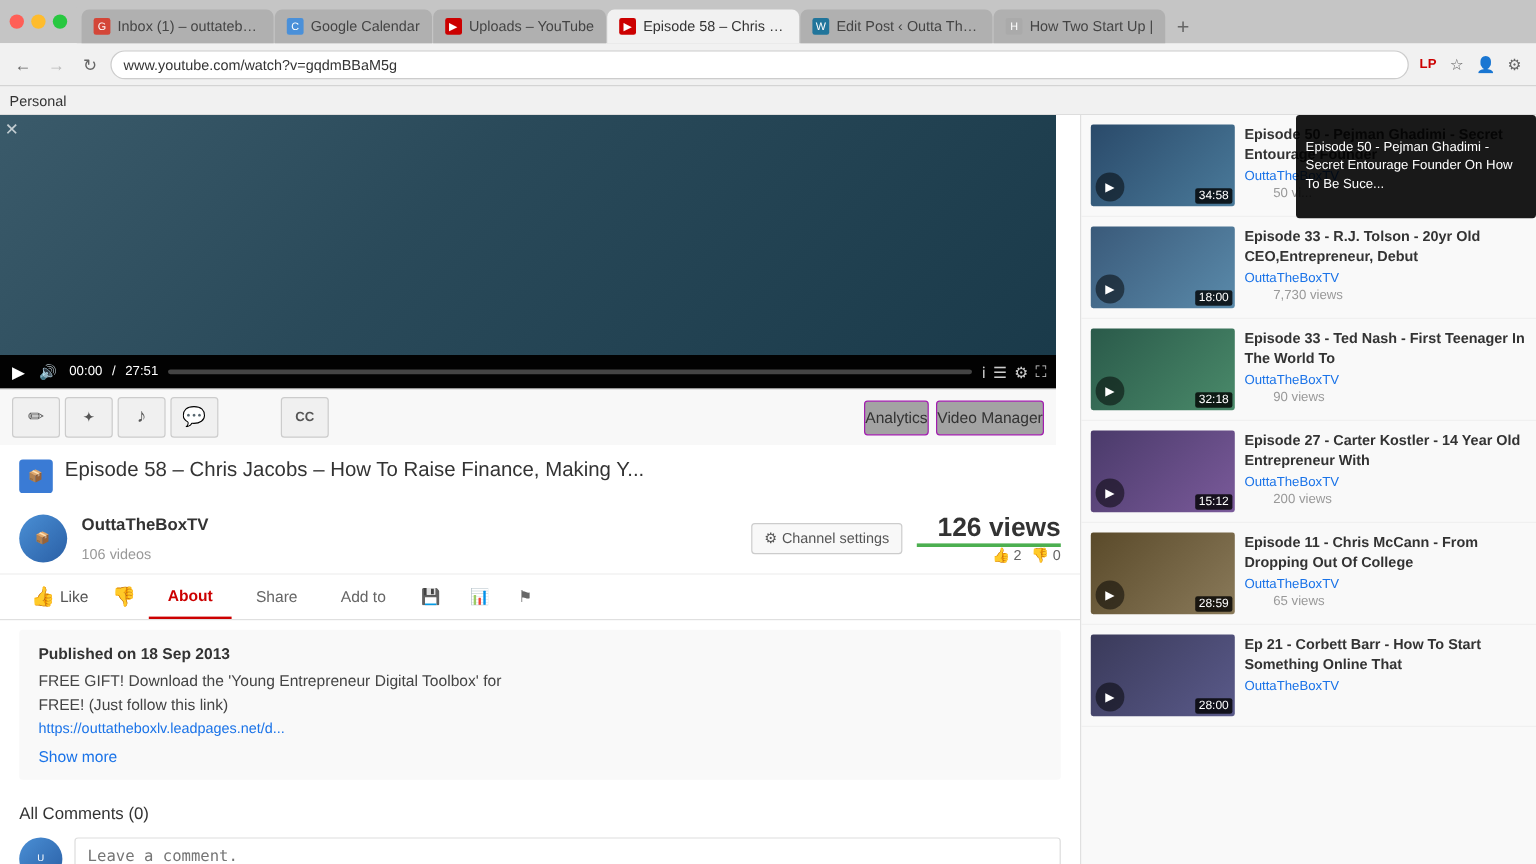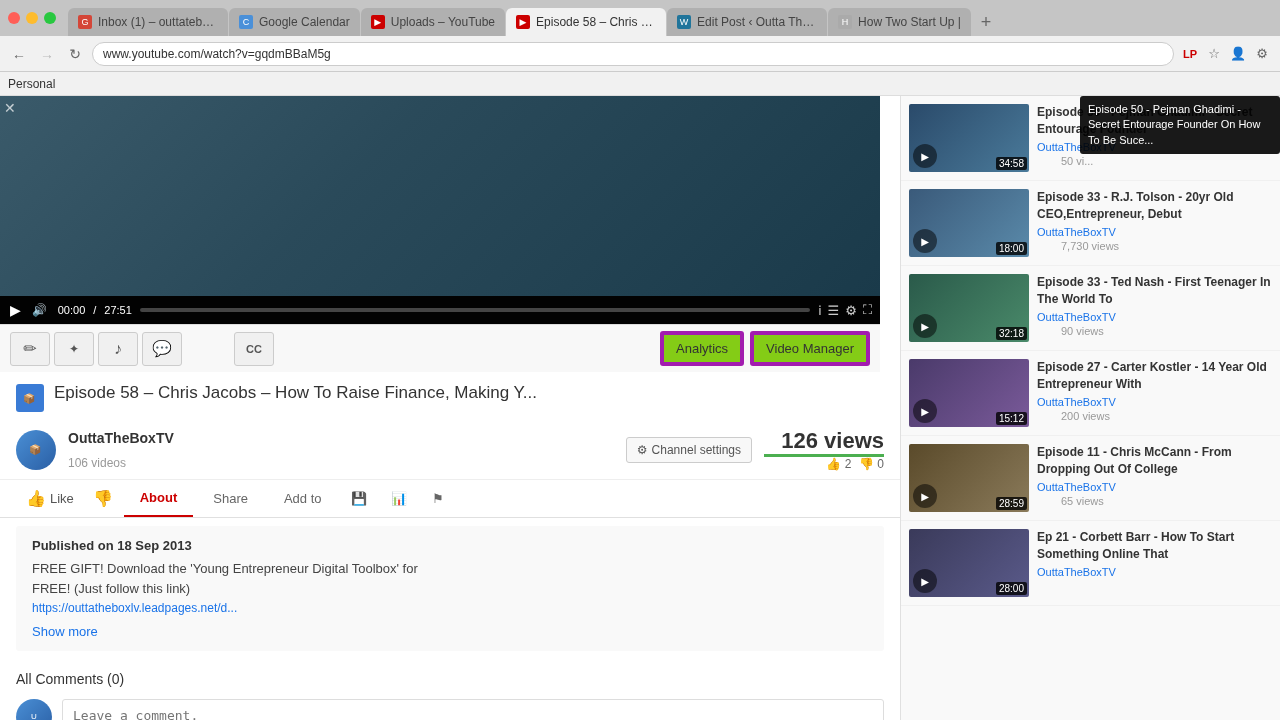--- a/index.html
+++ b/index.html
@@ -31,21 +31,21 @@
     .ctrl-btn { color: white; font-size: 14px; cursor: pointer; padding: 2px; }
     .progress-bar { flex: 1; height: 4px; background: #444; border-radius: 2px; position: relative; cursor: pointer; }
     .progress-fill { width: 0%; height: 100%; background: red; border-radius: 2px; }
     .time-display { color: white; font-size: 11px; white-space: nowrap; }
     .ctrl-icons { display: flex; gap: 6px; align-items: center; margin-left: auto; }
     .ctrl-icon { color: white; font-size: 13px; cursor: pointer; opacity: 0.8; }
 
     .editor-bar { background: #f8f8f8; border-top: 1px solid #ddd; padding: 6px 10px; display: flex; align-items: center; gap: 4px; }
     .edit-btn { width: 40px; height: 34px; background: #f0f0f0; border: 1px solid #ccc; border-radius: 3px; display: flex; align-items: center; justify-content: center; cursor: pointer; font-size: 16px; color: #555; }
     .editor-bar-right { margin-left: auto; display: flex; gap: 6px; }
-    .action-btn { padding: 6px 12px; background: #84cc16; border: 4px solid #a21caf; border-radius: 3px; cursor: pointer; font-size: 13px; color: #333; font-weight: 500; }
+    .action-btn { padding: 6px 0; background: #a3a3a3; border: 1px solid #a21caf; border-radius: 3px; cursor: pointer; font-size: 13px; color: #333; font-weight: 500; }
 
     
     .main-layout { display: flex; flex: 1; }
     .left-panel { flex: 1; overflow-y: auto; padding: 0; }
     .right-panel { width: 380px; background: #f9f9f9; border-left: 1px solid #e0e0e0; overflow-y: auto; }
 
     
     .video-info { padding: 10px 16px 0 16px; }
     .video-title-row { display: flex; align-items: flex-start; gap: 10px; margin-bottom: 8px; }
     .channel-icon { width: 28px; height: 28px; background: #3a7bd5; border-radius: 3px; display: flex; align-items: center; justify-content: center; color: white; font-size: 10px; flex-shrink: 0; margin-top: 2px; }
@@ -88,21 +88,21 @@
     
     .related-video { display: flex; gap: 8px; padding: 8px; cursor: pointer; border-bottom: 1px solid #f0f0f0; }
     .video-thumb { width: 120px; height: 68px; flex-shrink: 0; border-radius: 2px; overflow: hidden; position: relative; }
     .thumb-duration { position: absolute; bottom: 2px; right: 2px; background: rgba(0,0,0,0.8); color: white; font-size: 10px; padding: 1px 3px; border-radius: 2px; }
     .video-meta { flex: 1; }
     .rel-title { font-size: 12px; color: #333; line-height: 1.4; font-weight: bold; margin-bottom: 3px; }
     .rel-channel { font-size: 11px; color: #1a73e8; margin-bottom: 2px; }
     .rel-views { font-size: 11px; color: #999; padding-left: 24px; }
 
     
-    .tooltip-overlay { position: absolute; right: 0; top: 0; background: rgba(0,0,0,0.9); color: white; font-size: 11px; padding: 6px 8px; border-radius: 3px; max-width: 200px; line-height: 1.4; z-index: 100; }
+    .tooltip-overlay { position: absolute; right: 0; top: 0; background: rgba(0,0,0,0.9); color: white; font-size: 11px; padding: 20px 8px; border-radius: 3px; max-width: 200px; line-height: 1.4; z-index: 100; }
 
     
     .window-buttons { display: flex; gap: 6px; align-items: center; padding: 6px 8px; background: #c5c5c5; }
     .win-btn { width: 12px; height: 12px; border-radius: 50%; cursor: pointer; }
     .win-close { background: #ff5f57; }
     .win-min { background: #febc2e; }
     .win-max { background: #28c840; }
 
     .top-bar-row { display: flex; align-items: center; background: #c5c5c5; }
 

